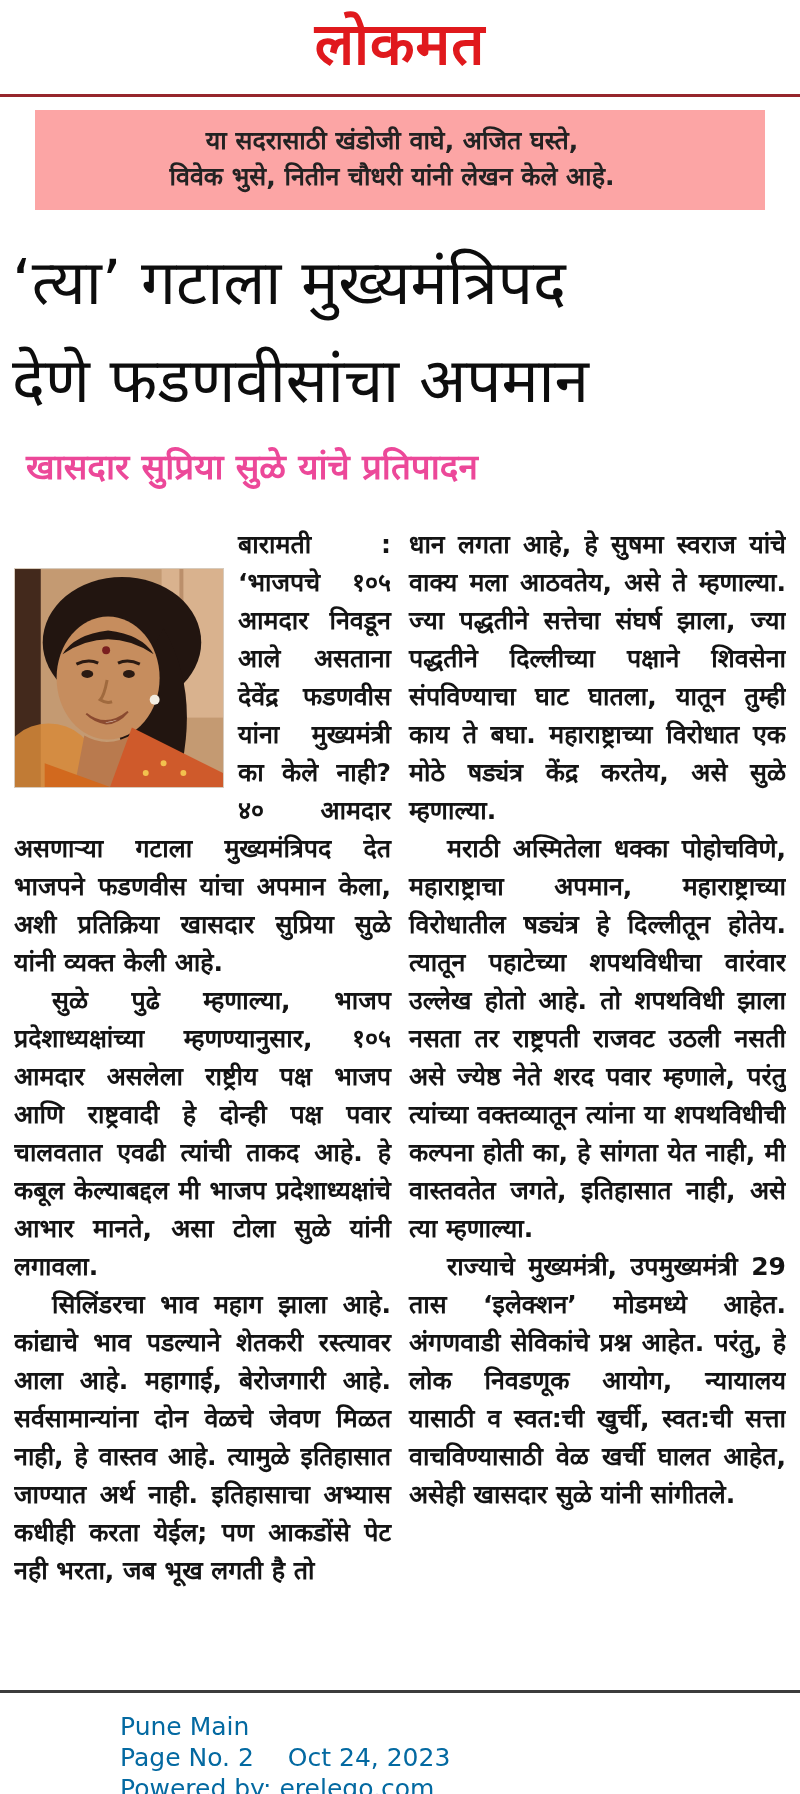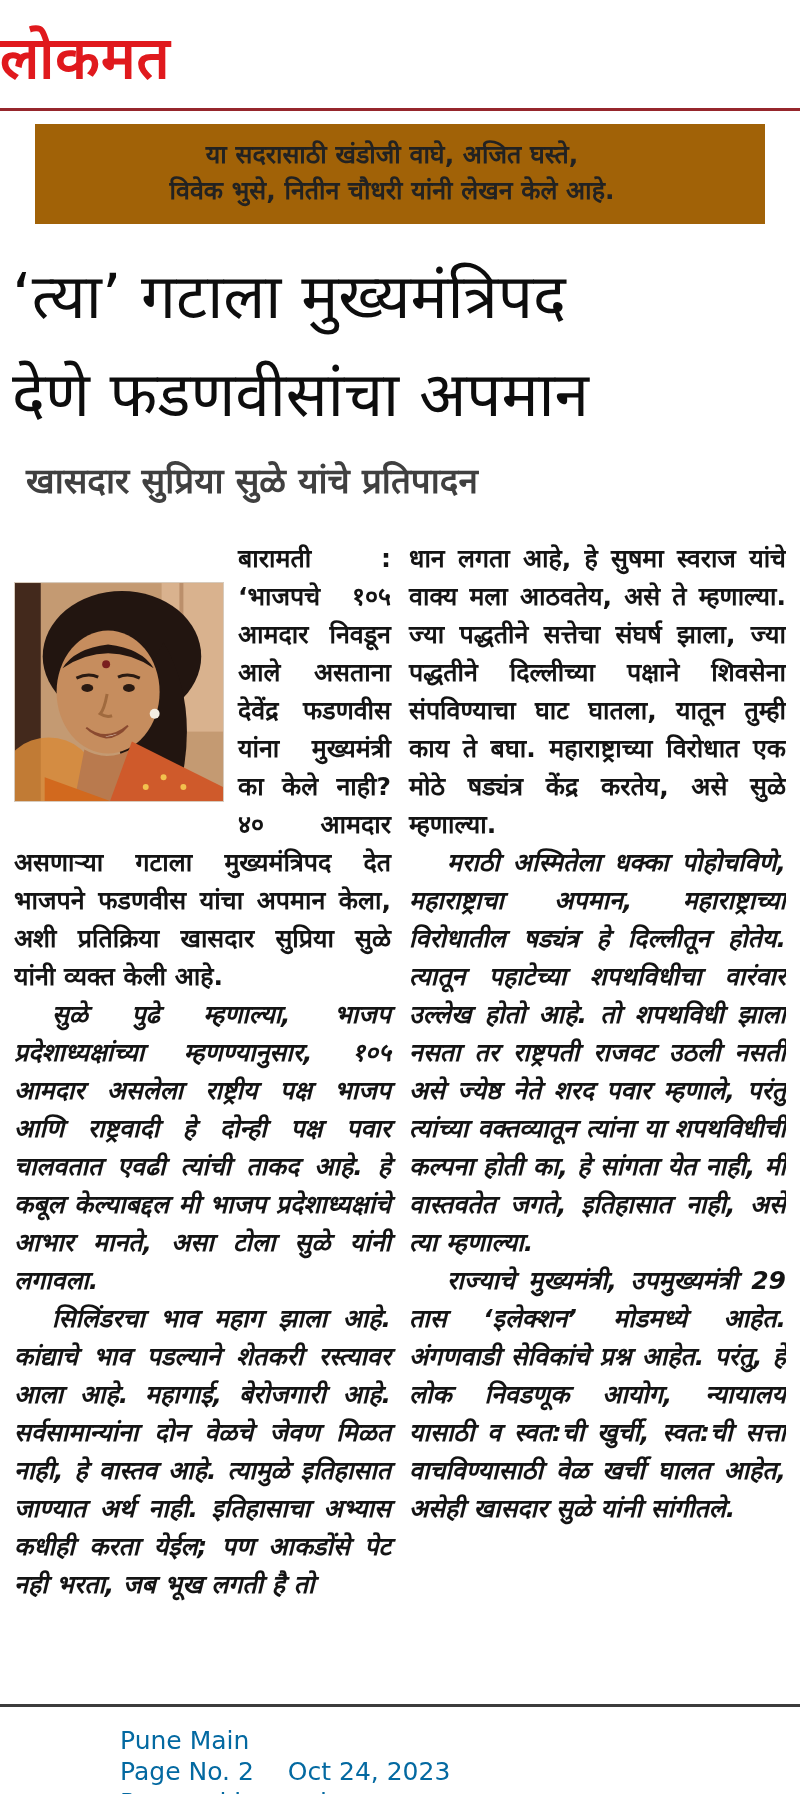--- a/index.html
+++ b/index.html
@@ -4,59 +4,59 @@
 <style>
   html,body{margin:0;padding:0;}
   body{
     width:800px;height:1794px;background:#ffffff;overflow:hidden;
     font-family:"DejaVu Sans","Liberation Sans",sans-serif;
     color:#151515;
   }
   .page{width:800px;height:1794px;position:relative;background:#fff;}
 
   
-  .masthead{padding-top:18px;text-align:left;height:86px;}
+  .masthead{padding-top:4px;text-align:center;height:86px;}
   .logo{
     font-size:58px;font-weight:bold;color:#e0191d;line-height:80px;
     letter-spacing:1px;display:inline-block;
   }
   .rule-red{height:3px;background:#96262c;width:800px;margin-top:4px;}
 
   
   .authors-box{
-    margin:13px 35px 0 35px;background:#a16207;
+    margin:13px 35px 0 35px;background:#fca5a5;
     text-align:center;padding:13px 24px 15px 8px;
   }
   .authors-box .line{
     font-size:25px;font-weight:bold;line-height:36px;color:#222;
     display:block;
   }
 
   
   .headline{margin:24px 12px 0 12px;}
   .headline .hl{
     display:block;font-size:62px;font-weight:normal;line-height:98px;
     color:#0d0d0d;white-space:nowrap;
   }
   .subheadline{
     margin:12px 12px 0 26px;font-size:35px;font-weight:bold;
-    color:#404040;line-height:50px;
+    color:#ec4899;line-height:50px;
   }
 
   
   .article{
     display:flex;gap:18px;margin:34px 14px 0 14px;height:1138px;
     overflow:hidden;
   }
   .col{
     flex:1;min-width:0;text-align:justify;
     font-size:25px;line-height:38px;font-weight:bold;color:#141414;
   }
   .col p{margin:0;}
-  .col p.indent{text-indent:38px;font-style:italic;}
+  .col p.indent{text-indent:38px;}
 
   .photo-float{
     float:left;width:210px;height:220px;margin:42px 14px 6px 0;
     border:1px solid #d7cbbd;box-sizing:border-box;display:block;
   }
   .photo-float svg{display:block;width:100%;height:100%;}
 
   
   .footer-rule{height:3px;background:#3c3c3c;width:800px;margin-top:26px;}
   .footer{width:560px;margin:18px auto 0 auto;text-align:left;color:#0369a1;}

